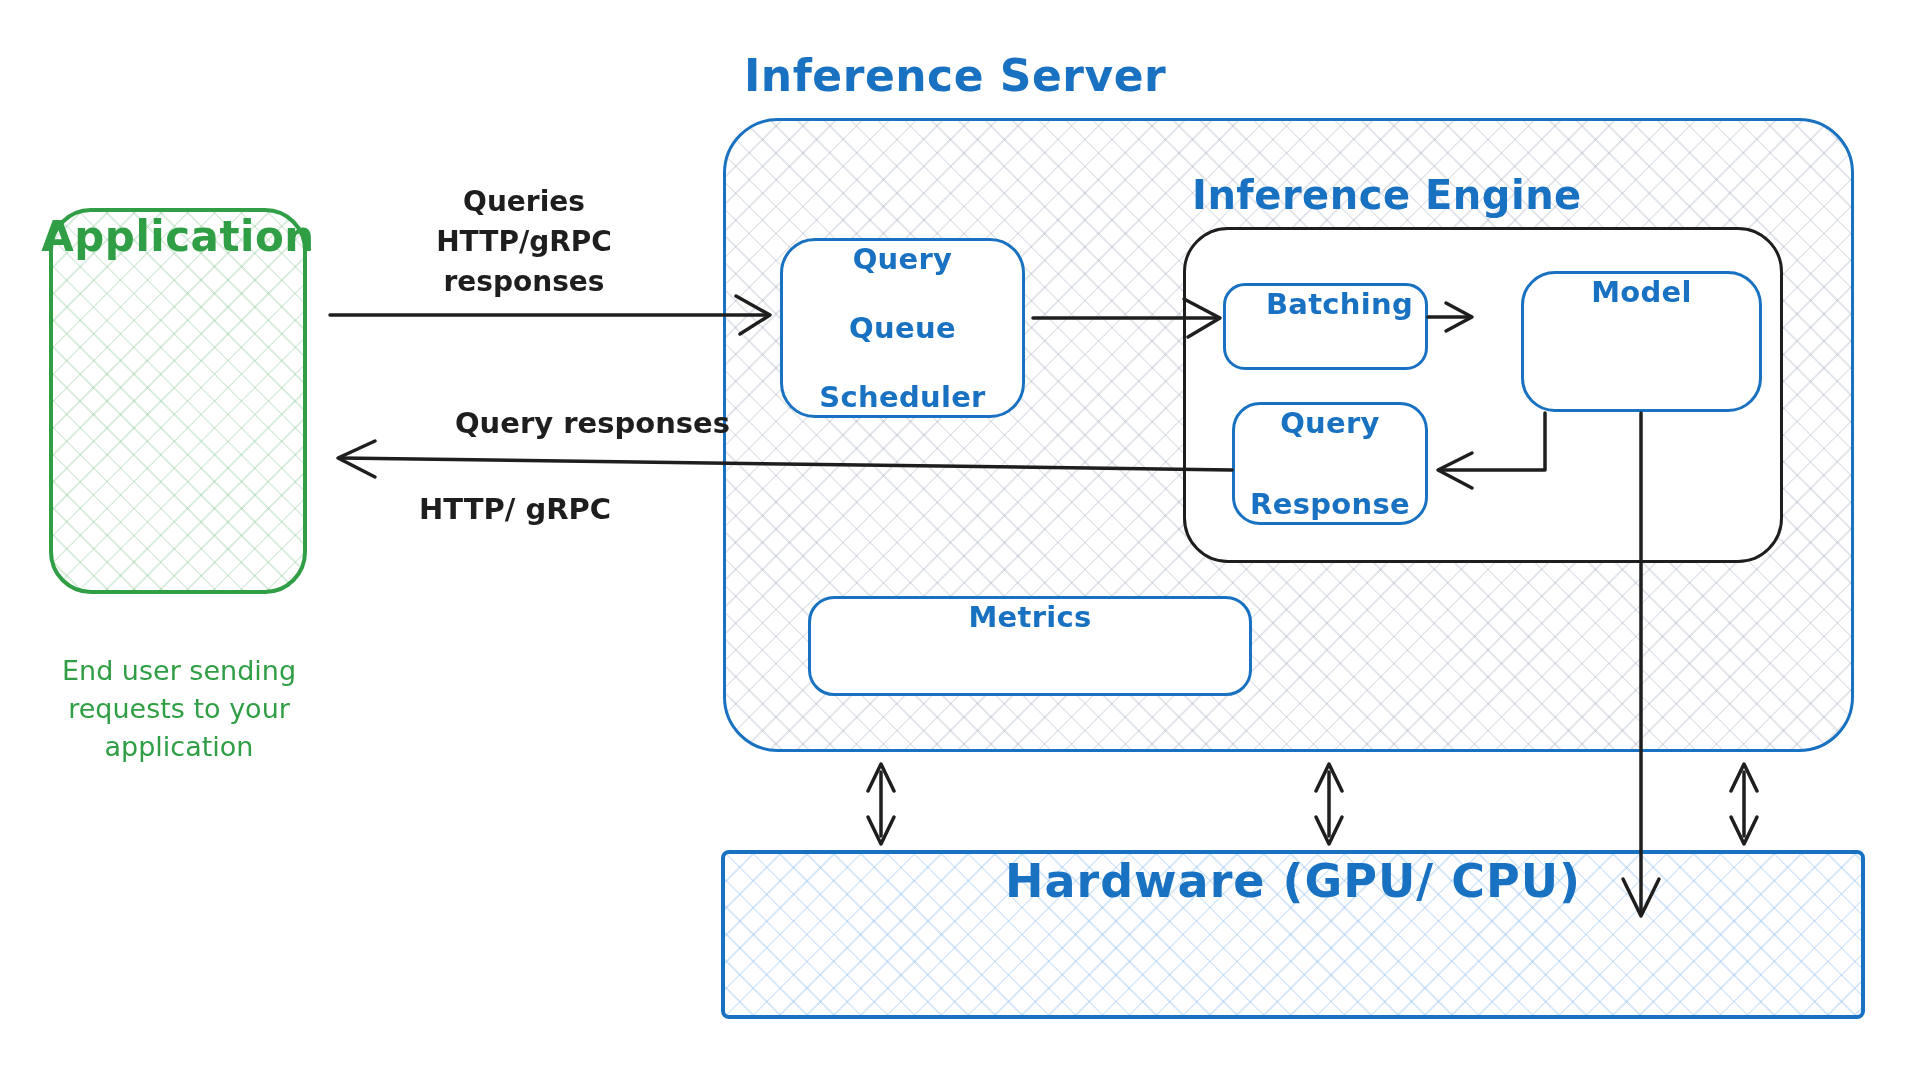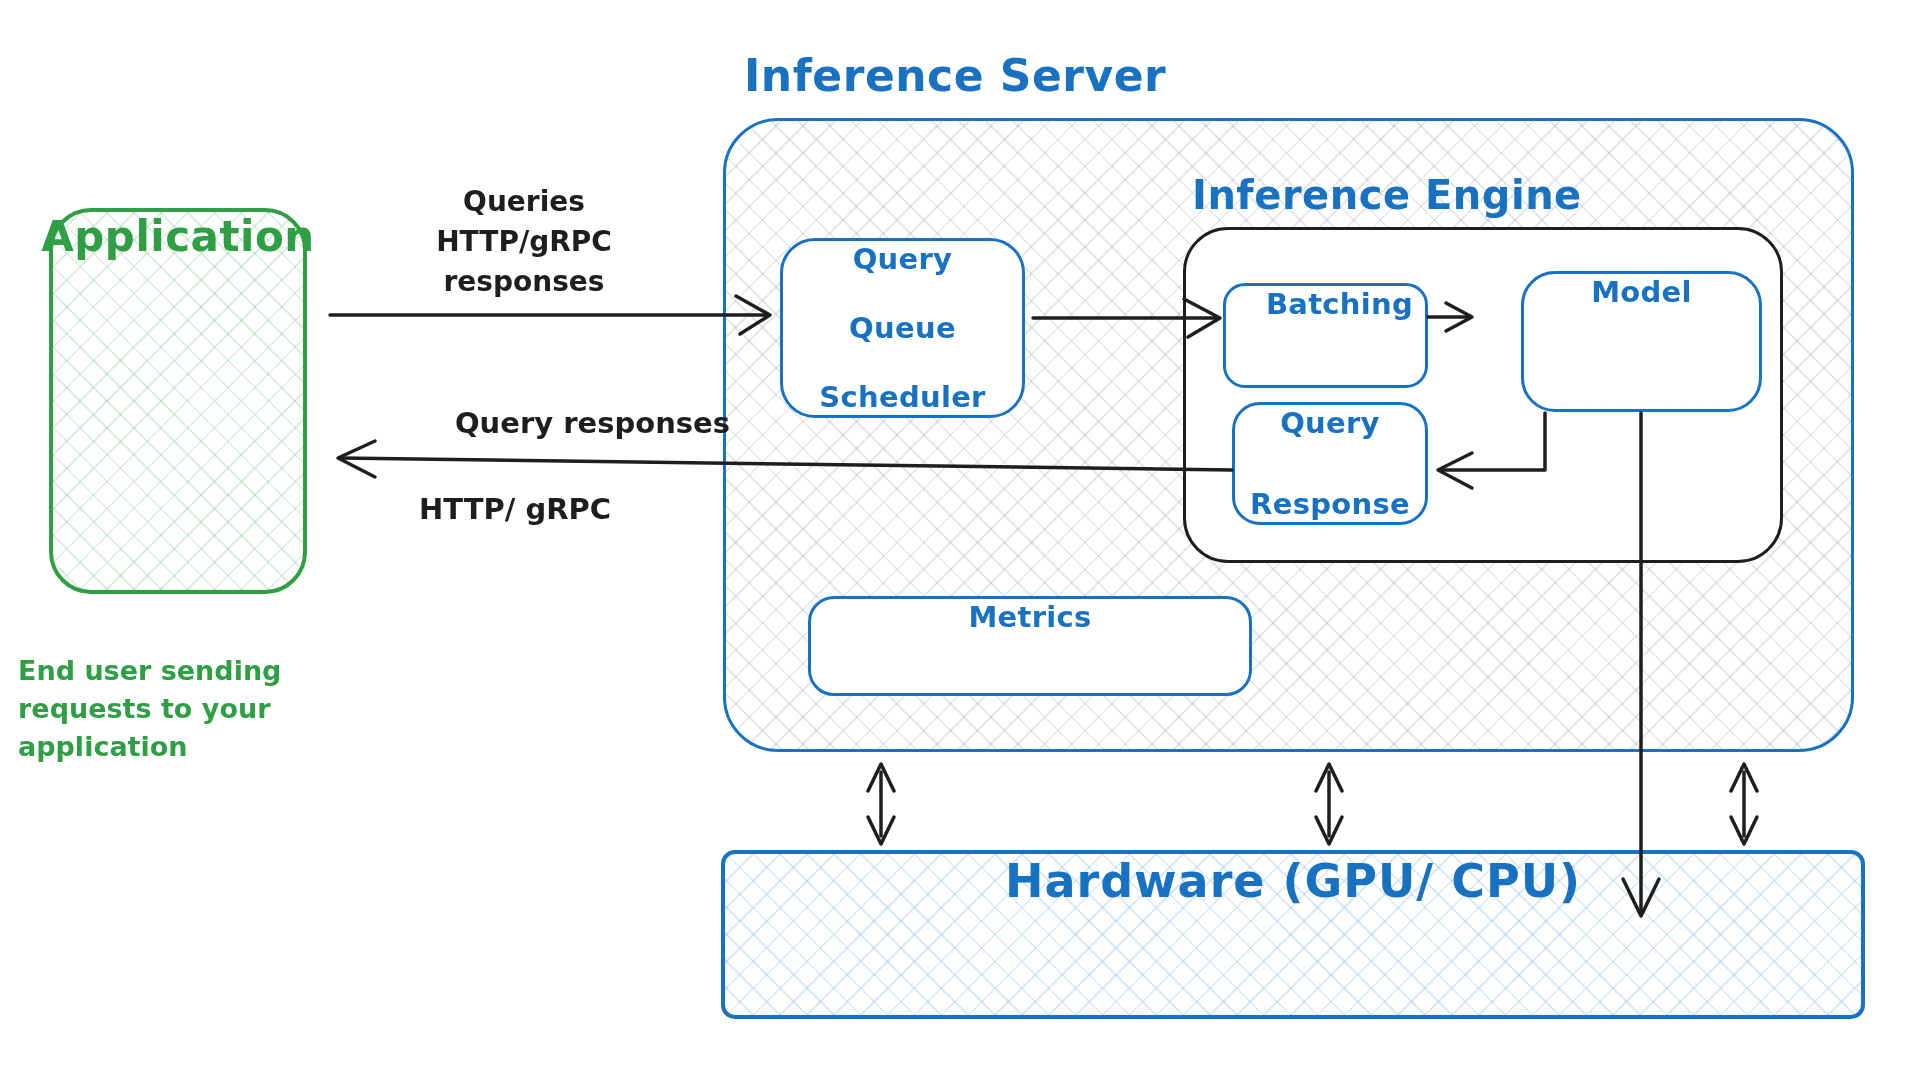--- a/index.html
+++ b/index.html
@@ -31,31 +31,31 @@
   .blue-text{color:#1971c2;}
   .green-text{color:#2f9e44;}
   .ink-text{color:#1e1e1e;}
   .box-label{font-size:29px;font-weight:600;line-height:1.25;letter-spacing:.3px;}
   .diagram-title{font-weight:700;letter-spacing:.5px;white-space:nowrap;}
   .arrow-label{font-size:28px;font-weight:600;line-height:40px;text-align:center;white-space:nowrap;}
   svg{display:block;}
   
   #app-box{left:49px;top:208px;width:258px;height:386px;border:4px solid #2f9e44;border-radius:42px;}
   #app-label{font-size:42px;font-weight:600;letter-spacing:.5px;}
-  #app-caption{left:18px;top:652px;width:322px;font-size:27px;font-weight:700;line-height:38px;}
+  #app-caption{left:18px;top:652px;width:322px;text-align:center;font-size:27px;font-weight:400;line-height:38px;}
   #server-title{left:733px;top:50px;font-size:44px;margin-left:11px;}
   #server-box{left:723px;top:118px;width:1131px;height:634px;border:3px solid #1971c2;border-radius:55px;}
   #qqs-box{left:780px;top:238px;width:245px;height:180px;border:3px solid #1971c2;border-radius:35px;}
   #engine-title{left:1192px;top:172px;font-size:40px;}
   #engine-box{left:1183px;top:227px;width:600px;height:336px;border:3.5px solid #1e1e1e;border-radius:45px;background:#ffffff;}
-  #batching-box{left:1223px;top:283px;width:205px;height:105px;border:3px solid #1971c2;border-radius:22px;padding-left:28px;}
+  #batching-box{left:1223px;top:283px;width:205px;height:87px;border:3px solid #1971c2;border-radius:22px;padding-left:28px;}
   #model-box{left:1477px;top:271px;width:241px;height:141px;border:3px solid #1971c2;border-radius:34px;margin-left:44px;}
   #qr-box{left:1232px;top:402px;width:196px;height:123px;border:3px solid #1971c2;border-radius:28px;}
   #metrics-box{left:808px;top:596px;width:444px;height:100px;border:3px solid #1971c2;border-radius:26px;}
-  #hw-box{left:721px;top:850px;width:1144px;height:169px;border:4px solid #1971c2;border-radius:14px;}
+  #hw-box{left:721px;top:850px;width:1144px;height:169px;border:4px solid #1971c2;border-radius:8px;}
   #hw-label{font-size:46px;font-weight:700;letter-spacing:1px;}
   #req-label{left:374px;top:182px;width:300px;}
   #resp-label-top{left:330px;top:406px;width:400px;text-align:right;font-size:29px;font-weight:600;white-space:nowrap;}
   #resp-label-bottom{left:340px;top:492px;width:350px;text-align:center;font-size:29px;font-weight:600;white-space:nowrap;}
   #arrow-layer{left:0;top:0;pointer-events:none;}
 </style>
 </head>
 <body>
 
 <div id="stage">

